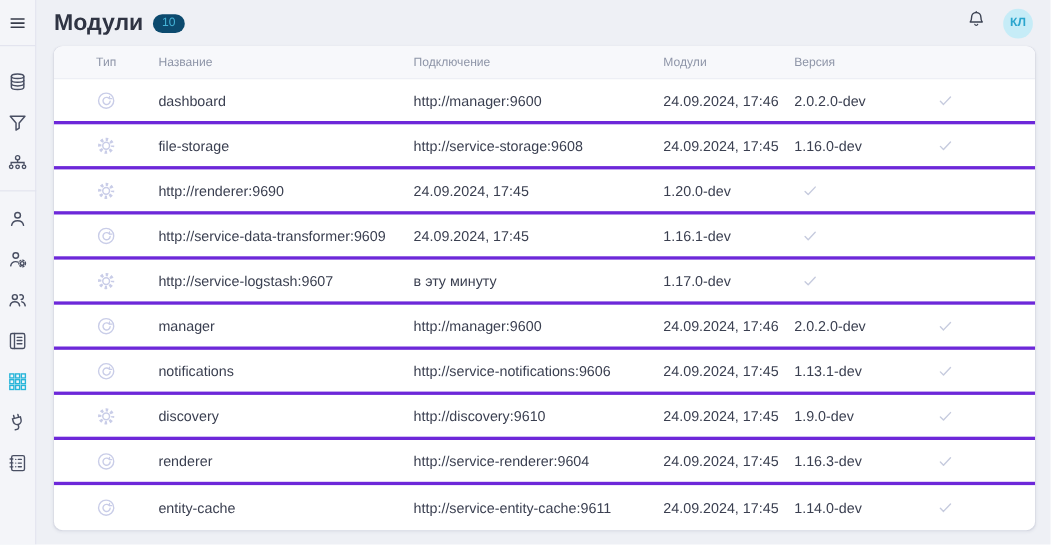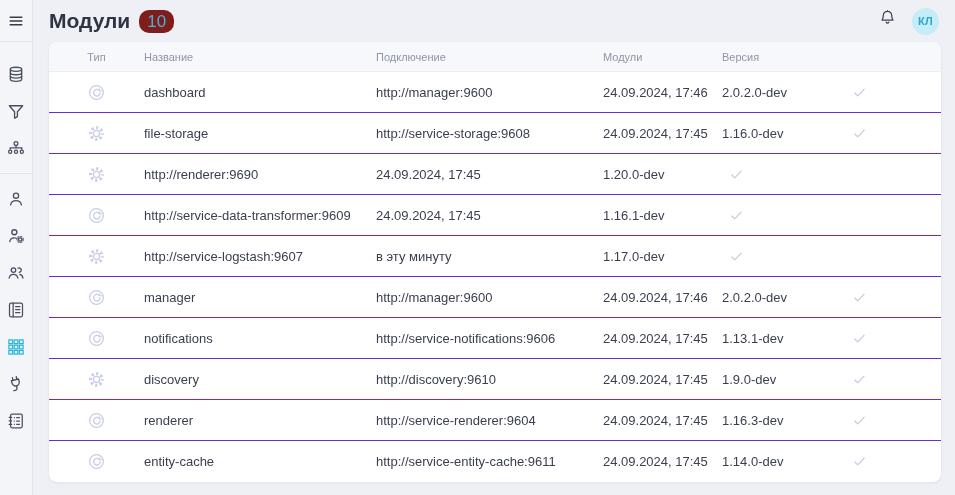--- a/index.html
+++ b/index.html
@@ -26,41 +26,41 @@
   }
   .side-btn svg { width:20px; height:20px; }
   .side-btn.active { color:#27b5d9; }
   .side-divider { width:33px; height:1px; background:#e1e3ee; margin:6px 0; }
 
   
   .main { flex:1; display:flex; flex-direction:column; min-width:0; }
   .topbar { height:42px; display:flex; align-items:center; padding:0 16px; flex-shrink:0; }
   .page-title { font-size:21px; font-weight:700; color:#2f3443; }
   .count-badge {
-    margin-left:9px; background:#7f1d1d; color:#45b3d7; font-size:17px; font-weight:400;
+    margin-left:9px; background:#0c4a6e; color:#45b3d7; font-size:11px; font-weight:400;
     padding:3px 8px; border-radius:10px; line-height:1;
   }
   .topbar-right { margin-left:auto; display:flex; align-items:flex-start; gap:15px; }
   .bell-btn { background:none; border:none; cursor:pointer; color:#3d4353; display:flex; }
   .bell-btn svg { width:19px; height:19px; }
   .avatar {
     width:27px; height:27px; border-radius:50%; background:#c6ecf7; color:#2aa5cd;
     font-size:11px; font-weight:700; display:flex; align-items:center; justify-content:center;
     cursor:pointer; letter-spacing:.2px;
   }
 
   
   .content { padding-left:16px; }
   .card {
     width:892px; background:#ffffff; border-radius:8px; overflow:hidden;
     box-shadow:0 1px 3px rgba(30,42,80,.07), 0 0 1px rgba(30,42,80,.06);
   }
   .grid-row { display:grid; grid-template-columns:95px 232px 227px 119px 123px 1fr; align-items:center; }
   .thead { height:30px; background:#f7f8fb; color:#8e95a8; font-size:11px; border-bottom:1px solid #eceef4; }
-  .trow { height:41px; font-size:13px; color:#3a3f50; border-bottom:1px solid #6d28d9; }
+  .trow { height:41px; font-size:13px; color:#3a3f50; border-bottom:3px solid #6d28d9; }
   .trow:last-child { border-bottom:none; }
   .c-type { display:flex; justify-content:center; }
   .type-icon { width:19px; height:19px; color:#c9cde8; display:block; }
   .c-status .check-icon { width:17px; height:17px; color:#c6cbde; margin-left:6px; display:block; }
   .th-type { text-align:center; }
 </style>
 </head>
 <body>
 
 <div class="app">

